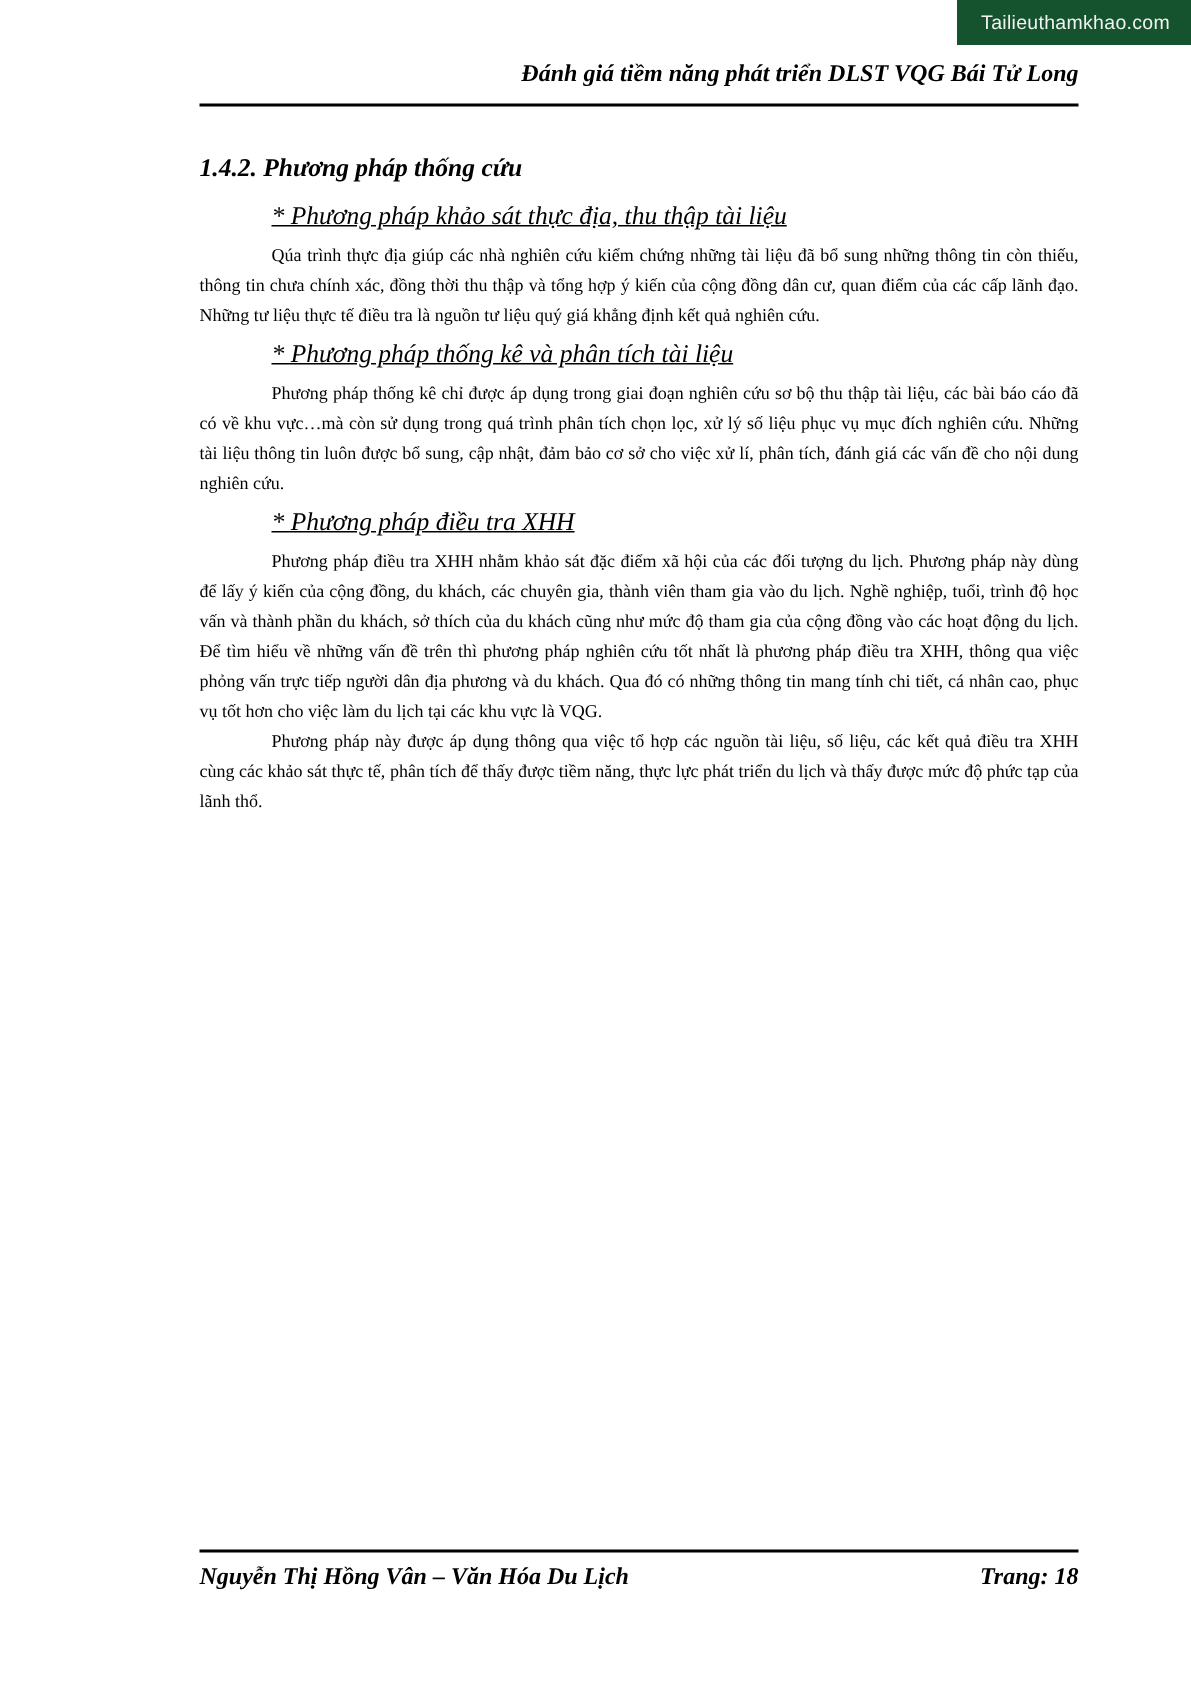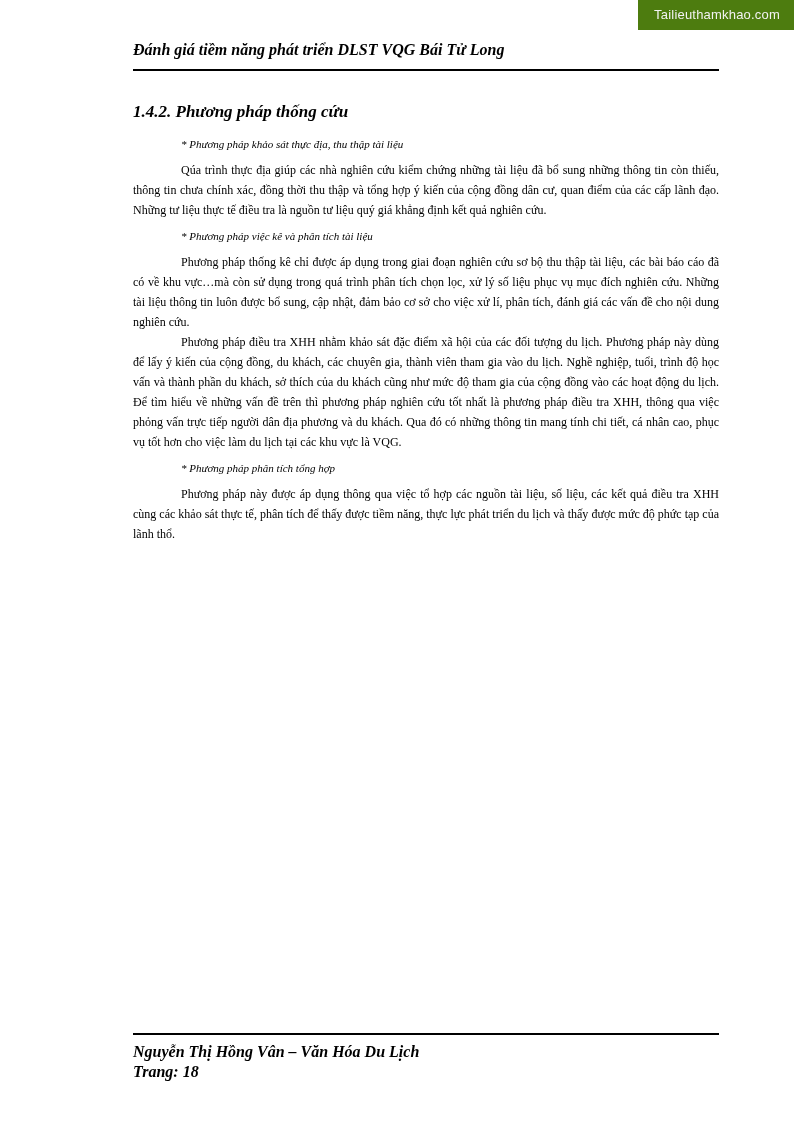--- a/index.html
+++ b/index.html
@@ -9,59 +9,60 @@
     background: #ffffff;
     color: #000000;
     font-family: "Liberation Serif", serif;
     position: relative;
     overflow: hidden;
   }
   .watermark {
     position: absolute;
     top: 0;
     right: 0;
-    background: #4d7c0f;
+    background: #14532d;
     color: #f2f2f2;
     font-family: "Liberation Sans", sans-serif;
     font-size: 13px;
     line-height: 16px;
     padding: 7px 14px 7px 16px;
     letter-spacing: 0.2px;
   }
   .page {
     position: absolute;
     left: 133px;
     top: 40px;
     width: 586px;
   }
   .header {
-    text-align: left;
+    text-align: right;
     font-weight: bold;
     font-style: italic;
     font-size: 16px;
     line-height: 20px;
     padding-bottom: 9px;
     border-bottom: 2px solid #000000;
   }
   .content {
     margin-top: 25px;
   }
   .section-title {
     font-weight: bold;
     font-style: italic;
     font-size: 17px;
     line-height: 32px;
     margin: 0;
   }
   p.sub {
     font-style: italic;
-    font-size: 11px;
+    font-size: 17px;
     line-height: 32px;
     text-indent: 48px;
     margin: 0;
+    text-decoration: underline;
   }
   p.para {
     font-size: 12px;
     line-height: 20px;
     text-align: justify;
     text-indent: 48px;
     margin: 0;
   }
   .footer {
     position: absolute;
@@ -69,48 +70,47 @@
     width: 586px;
     top: 1033px;
     border-top: 2px solid #000000;
     padding-top: 7px;
     display: flex;
     justify-content: space-between;
     font-weight: bold;
     font-style: italic;
     font-size: 16px;
     line-height: 20px;
-    flex-direction: column;
   }
 </style>
 </head>
 <body>
 
 <div class="watermark">Tailieuthamkhao.com</div>
 
 <div class="page">
 
   <div class="header">Đánh giá tiềm năng phát triển DLST VQG Bái Tử Long</div>
 
   <div class="content">
 
     <p class="section-title">1.4.2. Phương pháp thống cứu</p>
 
     <p class="sub">* Phương pháp khảo sát thực địa, thu thập tài liệu</p>
 
     <p class="para">Qúa trình thực địa giúp các nhà nghiên cứu kiểm chứng những tài liệu đã bổ sung những thông tin còn thiếu, thông tin chưa chính xác, đồng thời thu thập và tổng hợp ý kiến của cộng đồng dân cư, quan điểm của các cấp lãnh đạo. Những tư liệu thực tế điều tra là nguồn tư liệu quý giá khẳng định kết quả nghiên cứu.</p>
 
-    <p class="sub">* Phương pháp việc kê và phân tích tài liệu</p>
+    <p class="sub">* Phương pháp thống kê và phân tích tài liệu</p>
 
     <p class="para">Phương pháp thống kê chỉ được áp dụng trong giai đoạn nghiên cứu sơ bộ thu thập tài liệu, các bài báo cáo đã có về khu vực…mà còn sử dụng trong quá trình phân tích chọn lọc, xử lý số liệu phục vụ mục đích nghiên cứu. Những tài liệu thông tin luôn được bổ sung, cập nhật, đảm bảo cơ sở cho việc xử lí, phân tích, đánh giá các vấn đề cho nội dung nghiên cứu.</p>
 
+    <p class="sub">* Phương pháp điều tra XHH</p>
 
     <p class="para">Phương pháp điều tra XHH nhằm khảo sát đặc điểm xã hội của các đối tượng du lịch. Phương pháp này dùng để lấy ý kiến của cộng đồng, du khách, các chuyên gia, thành viên tham gia vào du lịch. Nghề nghiệp, tuổi, trình độ học vấn và thành phần du khách, sở thích của du khách cũng như mức độ tham gia của cộng đồng vào các hoạt động du lịch. Để tìm hiểu về những vấn đề trên thì phương pháp nghiên cứu tốt nhất là phương pháp điều tra XHH, thông qua việc phỏng vấn trực tiếp người dân địa phương và du khách. Qua đó có những thông tin mang tính chi tiết, cá nhân cao, phục vụ tốt hơn cho việc làm du lịch tại các khu vực là VQG.</p>
 
-    <p class="sub">* Phương pháp phân tích tổng hợp</p>
 
     <p class="para">Phương pháp này được áp dụng thông qua việc tổ hợp các nguồn tài liệu, số liệu, các kết quả điều tra XHH cùng các khảo sát thực tế, phân tích để thấy được tiềm năng, thực lực phát triển du lịch và thấy được mức độ phức tạp của lãnh thổ.</p>
 
   </div>
 </div>
 
 <div class="footer">
   <span>Nguyễn Thị Hồng Vân – Văn Hóa Du Lịch</span>
   <span>Trang: 18</span>
 </div>

